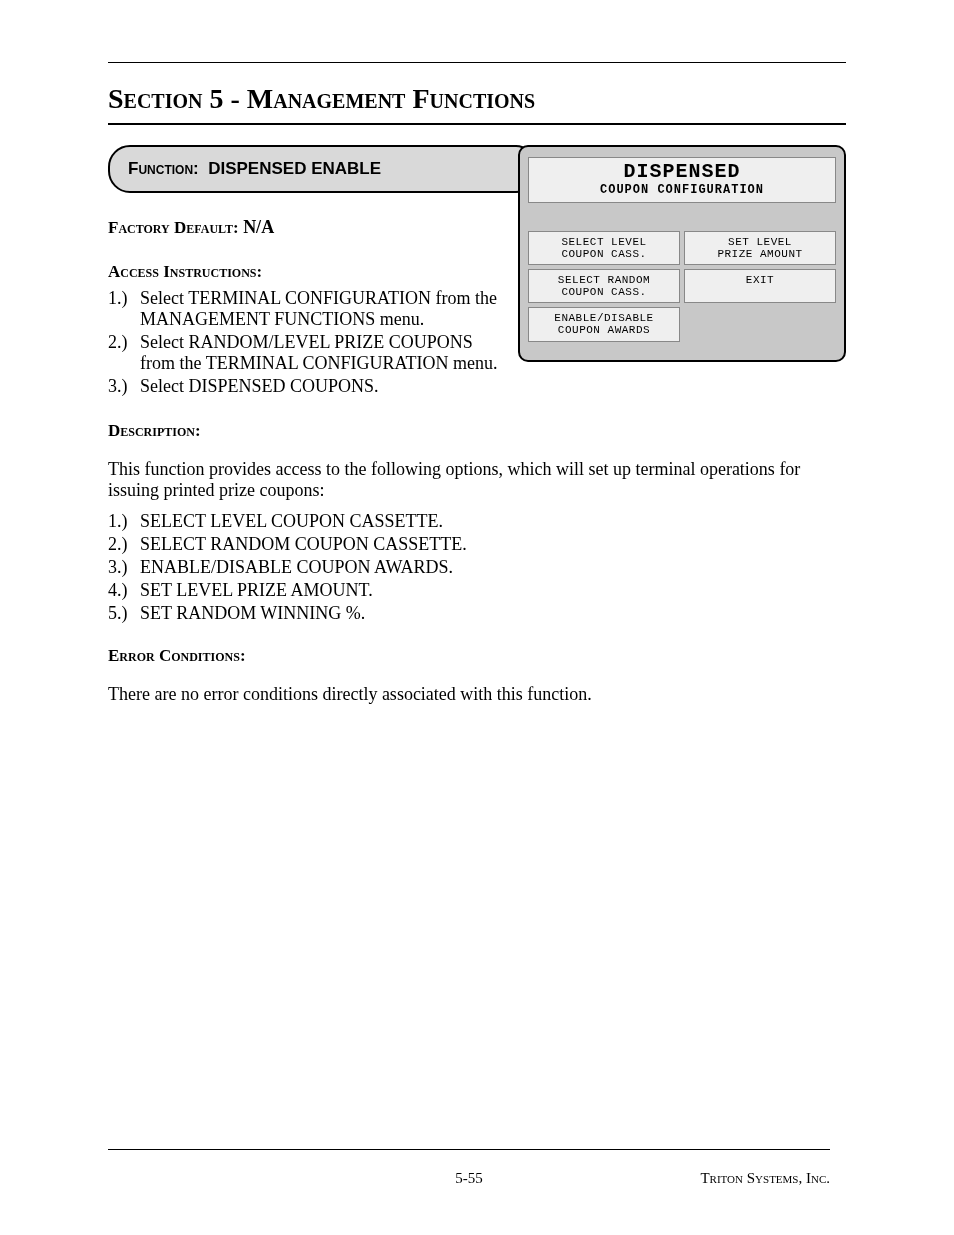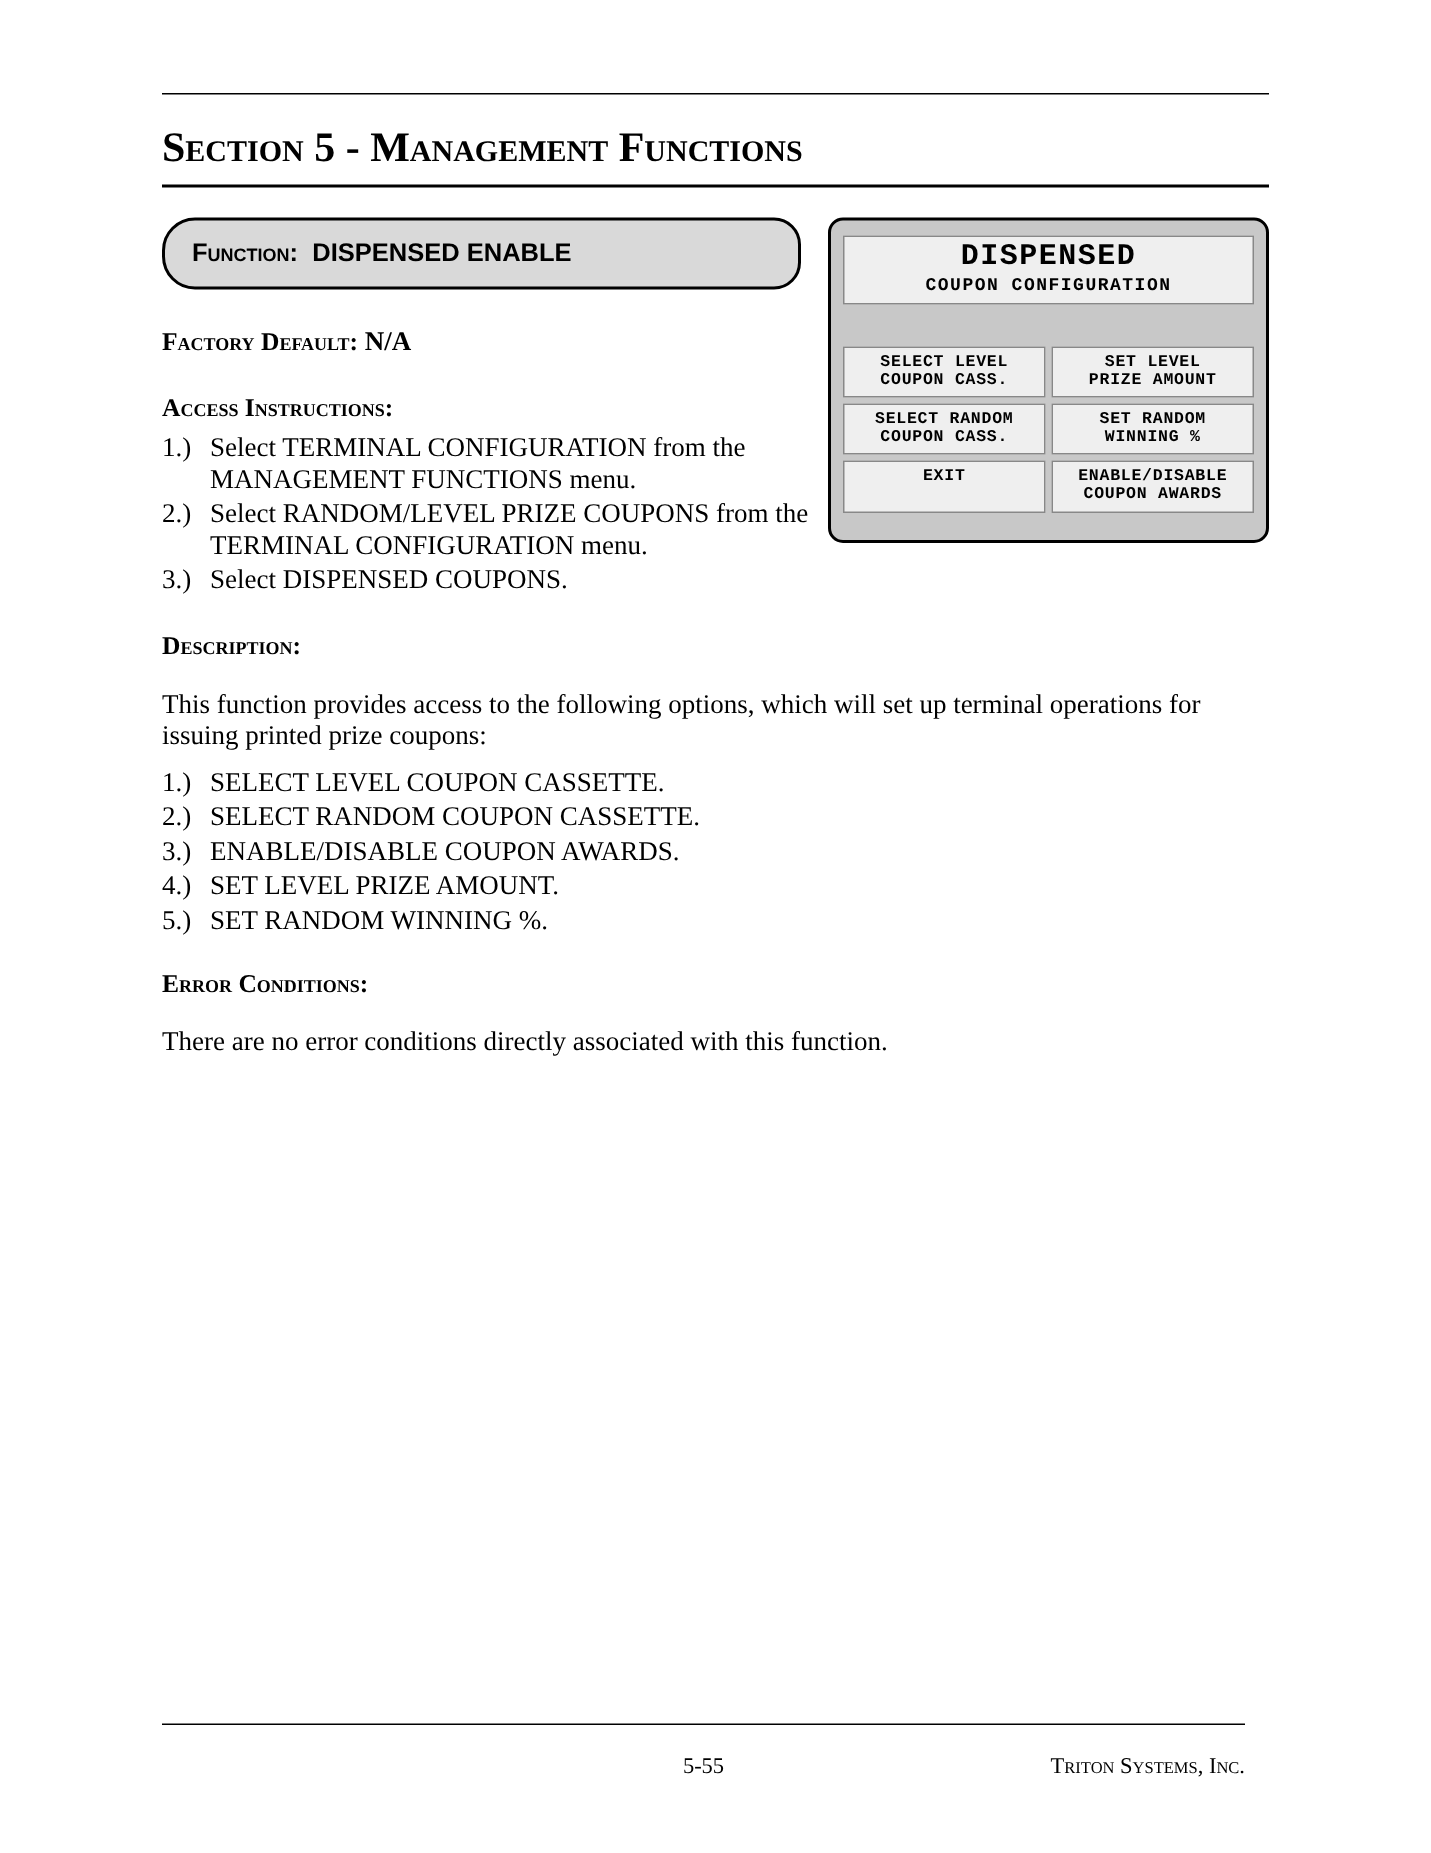--- a/index.html
+++ b/index.html
@@ -52,21 +52,21 @@
     font-family: Arial, Helvetica, sans-serif;
     font-weight: bold;
     font-size: 17px;
     font-variant: small-caps;
     margin-top: 2px;
   }
   .func-text {
     font-variant: normal;
   }
   .screen {
-    width: 294px;
+    width: 328px;
     background: #c8c8c8;
     border: 2px solid #000;
     border-radius: 10px;
     padding: 10px 8px 18px 8px;
     box-sizing: border-box;
     display: flex;
     flex-direction: column;
     align-items: center;
   }
   .screen-header {
@@ -96,21 +96,21 @@
   .screen-grid {
     width: 100%;
     display: grid;
     grid-template-columns: 1fr 1fr;
     gap: 4px;
   }
   .screen-btn {
     background: #efefef;
     border: 1px solid #888;
     font-family: "Courier New", monospace;
-    font-weight: bold;
+    font-weight: normal;
     font-size: 11px;
     text-align: center;
     padding: 4px 2px;
     line-height: 1.1;
     letter-spacing: 0.5px;
     white-space: pre-line;
   }
   .body-text {
     font-size: 18px;
     line-height: 1.35;
@@ -194,22 +194,20 @@
       <div class="screen-title">DISPENSED</div>
       <div class="screen-subtitle">COUPON CONFIGURATION</div>
     </div>
     <div class="screen-grid">
       <div class="screen-btn">SELECT LEVEL
 COUPON CASS.</div>
       <div class="screen-btn">SET LEVEL
 PRIZE AMOUNT</div>
       <div class="screen-btn">SELECT RANDOM
 COUPON CASS.</div>
-      <div class="screen-btn">SET RANDOM
-WINNING %</div>
       <div class="screen-btn">EXIT</div>
       <div class="screen-btn">ENABLE/DISABLE
 COUPON AWARDS</div>
     </div>
   </div>
 
   <div class="func-box" style="margin-right:312px;">
     <span>Function:</span>
     <span class="func-text" style="font-family:Arial,Helvetica,sans-serif; font-variant:normal;">&nbsp;</span><span style="font-family:Arial,Helvetica,sans-serif; font-variant:normal; font-weight:bold;">DISPENSED ENABLE</span>
   </div>

